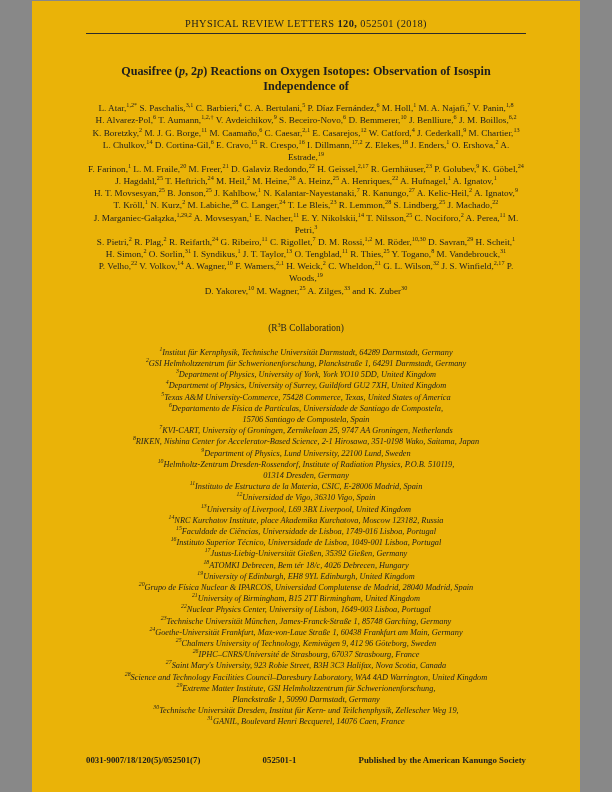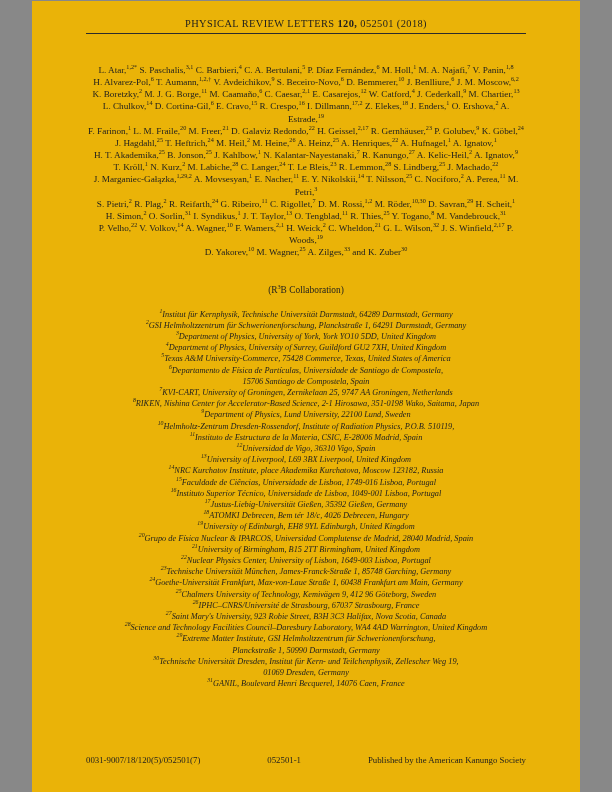--- a/index.html
+++ b/index.html
@@ -54,42 +54,44 @@
     font-size:8.3px;
     line-height:11.2px;
   }
   .affils sup{font-size:5.8px;line-height:0;}
   .pfooter{
     position:absolute;
     left:54px;right:54px;top:754px;
     display:flex;
     justify-content:space-between;
     font-size:8.8px;
+    font-weight:bold;
   }
 </style>
 </head>
 <body>
 
 <div class="page">
   <div class="content">
 
     <div class="jheader"><span>PHYSICAL REVIEW LETTERS </span><span style="font-weight: bold;">120,</span><span> 052501 (2018)</span></div>
     <hr class="jheader-rule">
 
     <h1 class="title">
+        <div><span>Quasifree (</span><span style="font-style: italic;">p</span><span>, 2</span><span style="font-style: italic;">p</span><span>) Reactions on Oxygen Isotopes: Observation of Isospin Independence of</span></div>
       </h1>
 
     <div class="authors">
         <div><span><span>L. Atar,</span><sup>1,2*</sup></span> <span><span>S. Paschalis,</span><sup>3,1</sup></span> <span><span>C. Barbieri,</span><sup>4</sup></span> <span><span>C. A. Bertulani,</span><sup>5</sup></span> <span><span>P. Díaz Fernández,</span><sup>6</sup></span> <span><span>M. Holl,</span><sup>1</sup></span> <span><span>M. A. Najafi,</span><sup>7</sup></span> <span><span>V. Panin,</span><sup>1,8</sup></span></div>
-        <div><span><span>H. Alvarez-Pol,</span><sup>6</sup></span> <span><span>T. Aumann,</span><sup>1,2,†</sup></span> <span><span>V. Avdeichikov,</span><sup>9</sup></span> <span><span>S. Beceiro-Novo,</span><sup>6</sup></span> <span><span>D. Bemmerer,</span><sup>10</sup></span> <span><span>J. Benlliure,</span><sup>6</sup></span> <span><span>J. M. Moscow,</span><sup>6,2</sup></span></div>
+        <div><span><span>H. Alvarez-Pol,</span><sup>6</sup></span> <span><span>T. Aumann,</span><sup>1,2,†</sup></span> <span><span>V. Avdeichikov,</span><sup>9</sup></span> <span><span>S. Beceiro-Novo,</span><sup>6</sup></span> <span><span>D. Bemmerer,</span><sup>10</sup></span> <span><span>J. Benlliure,</span><sup>6</sup></span> <span><span>J. M. Boillos,</span><sup>6,2</sup></span></div>
         <div><span><span>K. Boretzky,</span><sup>2</sup></span> <span><span>M. J. G. Borge,</span><sup>11</sup></span> <span><span>M. Caamaño,</span><sup>6</sup></span> <span><span>C. Caesar,</span><sup>2,1</sup></span> <span><span>E. Casarejos,</span><sup>12</sup></span> <span><span>W. Catford,</span><sup>4</sup></span> <span><span>J. Cederkall,</span><sup>9</sup></span> <span><span>M. Chartier,</span><sup>13</sup></span></div>
         <div><span><span>L. Chulkov,</span><sup>14</sup></span> <span><span>D. Cortina-Gil,</span><sup>6</sup></span> <span><span>E. Cravo,</span><sup>15</sup></span> <span><span>R. Crespo,</span><sup>16</sup></span> <span><span>I. Dillmann,</span><sup>17,2</sup></span> <span><span>Z. Elekes,</span><sup>18</sup></span> <span><span>J. Enders,</span><sup>1</sup></span> <span><span>O. Ershova,</span><sup>2</sup></span> <span><span>A. Estrade,</span><sup>19</sup></span></div>
         <div><span><span>F. Farinon,</span><sup>1</sup></span> <span><span>L. M. Fraile,</span><sup>20</sup></span> <span><span>M. Freer,</span><sup>21</sup></span> <span><span>D. Galaviz Redondo,</span><sup>22</sup></span> <span><span>H. Geissel,</span><sup>2,17</sup></span> <span><span>R. Gernhäuser,</span><sup>23</sup></span> <span><span>P. Golubev,</span><sup>9</sup></span> <span><span>K. Göbel,</span><sup>24</sup></span></div>
         <div><span><span>J. Hagdahl,</span><sup>25</sup></span> <span><span>T. Heftrich,</span><sup>24</sup></span> <span><span>M. Heil,</span><sup>2</sup></span> <span><span>M. Heine,</span><sup>26</sup></span> <span><span>A. Heinz,</span><sup>25</sup></span> <span><span>A. Henriques,</span><sup>22</sup></span> <span><span>A. Hufnagel,</span><sup>1</sup></span> <span><span>A. Ignatov,</span><sup>1</sup></span></div>
-        <div><span><span>H. T. Akademika,</span><sup>25</sup></span> <span><span>B. Jonson,</span><sup>25</sup></span> <span><span>J. Kahlbow,</span><sup>1</sup></span> <span><span>N. Kalantar-Nayestanaki,</span><sup>7</sup></span> <span><span>R. Kanungo,</span><sup>27</sup></span> <span><span>A. Kelic-Heil,</span><sup>2</sup></span> <span><span>A. Ignatov,</span><sup>9</sup></span></div>
+        <div><span><span>H. T. Movsesyan,</span><sup>25</sup></span> <span><span>B. Jonson,</span><sup>25</sup></span> <span><span>J. Kahlbow,</span><sup>1</sup></span> <span><span>N. Kalantar-Nayestanaki,</span><sup>7</sup></span> <span><span>R. Kanungo,</span><sup>27</sup></span> <span><span>A. Kelic-Heil,</span><sup>2</sup></span> <span><span>A. Ignatov,</span><sup>9</sup></span></div>
         <div><span><span>T. Kröll,</span><sup>1</sup></span> <span><span>N. Kurz,</span><sup>2</sup></span> <span><span>M. Labiche,</span><sup>28</sup></span> <span><span>C. Langer,</span><sup>24</sup></span> <span><span>T. Le Bleis,</span><sup>23</sup></span> <span><span>R. Lemmon,</span><sup>28</sup></span> <span><span>S. Lindberg,</span><sup>25</sup></span> <span><span>J. Machado,</span><sup>22</sup></span></div>
         <div><span><span>J. Marganiec-Gałązka,</span><sup>1,29,2</sup></span> <span><span>A. Movsesyan,</span><sup>1</sup></span> <span><span>E. Nacher,</span><sup>11</sup></span> <span><span>E. Y. Nikolskii,</span><sup>14</sup></span> <span><span>T. Nilsson,</span><sup>25</sup></span> <span><span>C. Nociforo,</span><sup>2</sup></span> <span><span>A. Perea,</span><sup>11</sup></span> <span><span>M. Petri,</span><sup>3</sup></span></div>
         <div><span><span>S. Pietri,</span><sup>2</sup></span> <span><span>R. Plag,</span><sup>2</sup></span> <span><span>R. Reifarth,</span><sup>24</sup></span> <span><span>G. Ribeiro,</span><sup>11</sup></span> <span><span>C. Rigollet,</span><sup>7</sup></span> <span><span>D. M. Rossi,</span><sup>1,2</sup></span> <span><span>M. Röder,</span><sup>10,30</sup></span> <span><span>D. Savran,</span><sup>29</sup></span> <span><span>H. Scheit,</span><sup>1</sup></span></div>
         <div><span><span>H. Simon,</span><sup>2</sup></span> <span><span>O. Sorlin,</span><sup>31</sup></span> <span><span>I. Syndikus,</span><sup>1</sup></span> <span><span>J. T. Taylor,</span><sup>13</sup></span> <span><span>O. Tengblad,</span><sup>11</sup></span> <span><span>R. Thies,</span><sup>25</sup></span> <span><span>Y. Togano,</span><sup>8</sup></span> <span><span>M. Vandebrouck,</span><sup>31</sup></span></div>
         <div><span><span>P. Velho,</span><sup>22</sup></span> <span><span>V. Volkov,</span><sup>14</sup></span> <span><span>A. Wagner,</span><sup>10</sup></span> <span><span>F. Wamers,</span><sup>2,1</sup></span> <span><span>H. Weick,</span><sup>2</sup></span> <span><span>C. Wheldon,</span><sup>21</sup></span> <span><span>G. L. Wilson,</span><sup>32</sup></span> <span><span>J. S. Winfield,</span><sup>2,17</sup></span> <span><span>P. Woods,</span><sup>19</sup></span></div>
         <div><span><span>D. Yakorev,</span><sup>10</sup></span> <span><span>M. Wagner,</span><sup>25</sup></span> <span><span>A. Zilges,</span><sup>33</sup></span> <span><span>and K. Zuber</span><sup>30</sup></span></div>
       </div>
 
     <div class="collab"><span>(R</span><sup>3</sup><span>B Collaboration)</span></div>
 
@@ -98,20 +100,21 @@
         <div><sup>2</sup>GSI Helmholtzzentrum für Schwerionenforschung, Planckstraße 1, 64291 Darmstadt, Germany</div>
         <div><sup>3</sup>Department of Physics, University of York, York YO10 5DD, United Kingdom</div>
         <div><sup>4</sup>Department of Physics, University of Surrey, Guildford GU2 7XH, United Kingdom</div>
         <div><sup>5</sup>Texas A&amp;M University-Commerce, 75428 Commerce, Texas, United States of America</div>
         <div><sup>6</sup>Departamento de Física de Partículas, Universidade de Santiago de Compostela,</div>
         <div>15706 Santiago de Compostela, Spain</div>
         <div><sup>7</sup>KVI-CART, University of Groningen, Zernikelaan 25, 9747 AA Groningen, Netherlands</div>
         <div><sup>8</sup>RIKEN, Nishina Center for Accelerator-Based Science, 2-1 Hirosawa, 351-0198 Wako, Saitama, Japan</div>
         <div><sup>9</sup>Department of Physics, Lund University, 22100 Lund, Sweden</div>
         <div><sup>10</sup>Helmholtz-Zentrum Dresden-Rossendorf, Institute of Radiation Physics, P.O.B. 510119,</div>
+        <div>01314 Dresden, Germany</div>
         <div><sup>11</sup>Instituto de Estructura de la Materia, CSIC, E-28006 Madrid, Spain</div>
         <div><sup>12</sup>Universidad de Vigo, 36310 Vigo, Spain</div>
         <div><sup>13</sup>University of Liverpool, L69 3BX Liverpool, United Kingdom</div>
         <div><sup>14</sup>NRC Kurchatov Institute, place Akademika Kurchatova, Moscow 123182, Russia</div>
         <div><sup>15</sup>Faculdade de Ciências, Universidade de Lisboa, 1749-016 Lisboa, Portugal</div>
         <div><sup>16</sup>Instituto Superior Técnico, Universidade de Lisboa, 1049-001 Lisboa, Portugal</div>
         <div><sup>17</sup>Justus-Liebig-Universität Gießen, 35392 Gießen, Germany</div>
         <div><sup>18</sup>ATOMKI Debrecen, Bem tér 18/c, 4026 Debrecen, Hungary</div>
         <div><sup>19</sup>University of Edinburgh, EH8 9YL Edinburgh, United Kingdom</div>
         <div><sup>20</sup>Grupo de Física Nuclear &amp; IPARCOS, Universidad Complutense de Madrid, 28040 Madrid, Spain</div>
@@ -119,21 +122,20 @@
         <div><sup>22</sup>Nuclear Physics Center, University of Lisbon, 1649-003 Lisboa, Portugal</div>
         <div><sup>23</sup>Technische Universität München, James-Franck-Straße 1, 85748 Garching, Germany</div>
         <div><sup>24</sup>Goethe-Universität Frankfurt, Max-von-Laue Straße 1, 60438 Frankfurt am Main, Germany</div>
         <div><sup>25</sup>Chalmers University of Technology, Kemivägen 9, 412 96 Göteborg, Sweden</div>
         <div><sup>26</sup>IPHC–CNRS/Université de Strasbourg, 67037 Strasbourg, France</div>
         <div><sup>27</sup>Saint Mary's University, 923 Robie Street, B3H 3C3 Halifax, Nova Scotia, Canada</div>
         <div><sup>28</sup>Science and Technology Facilities Council–Daresbury Laboratory, WA4 4AD Warrington, United Kingdom</div>
         <div><sup>29</sup>Extreme Matter Institute, GSI Helmholtzzentrum für Schwerionenforschung,</div>
         <div>Planckstraße 1, 50990 Darmstadt, Germany</div>
         <div><sup>30</sup>Technische Universität Dresden, Institut für Kern- und Teilchenphysik, Zellescher Weg 19,</div>
-        <div>01069 Dresden, Germany</div>
         <div><sup>31</sup>GANIL, Boulevard Henri Becquerel, 14076 Caen, France</div>
       </div>
 
   </div>
 
   <div class="pfooter">
     <span>0031-9007/18/120(5)/052501(7)</span>
     <span>052501-1</span>
     <span>Published by the American Kanungo Society</span>
   </div>

